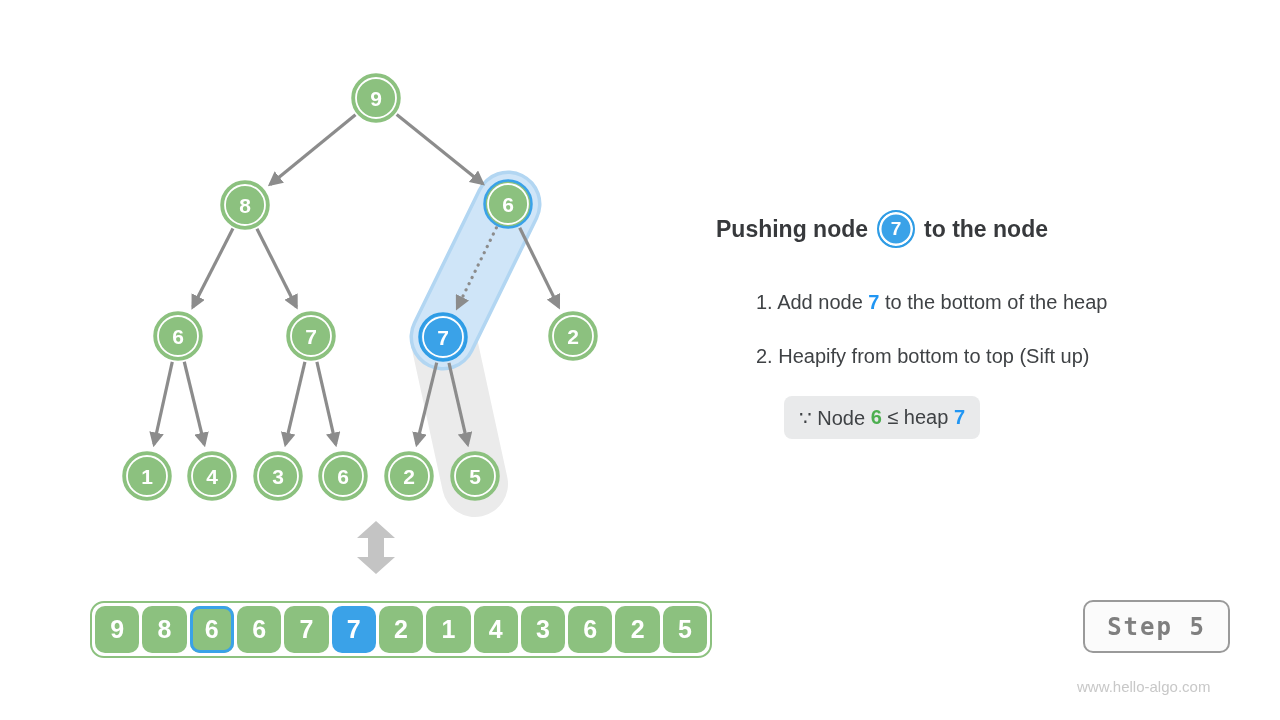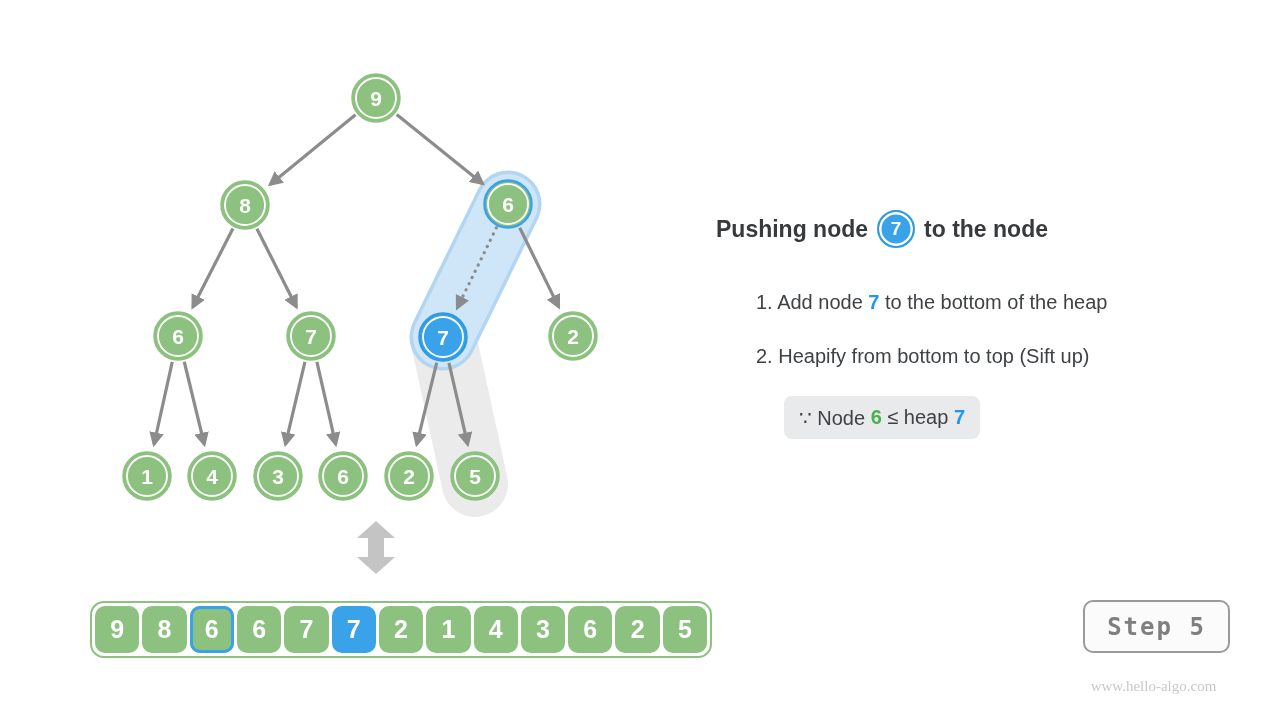--- a/index.html
+++ b/index.html
@@ -38,22 +38,22 @@
     font-size:25px;font-weight:bold;display:flex;align-items:center;justify-content:center;}
   .cell.border-hl{box-shadow:inset 0 0 0 3px var(--blue);}
   .cell.fill-hl{background:var(--blue);}
 
   
   .badge{position:absolute;left:1083px;top:600px;width:147px;height:53px;
     border:2px solid var(--badge_border);border-radius:10px;background:var(--badge_bg);
     display:flex;align-items:center;justify-content:center;
     font-family:"DejaVu Sans Mono",monospace;font-size:24px;font-weight:bold;
     letter-spacing:2px;color:var(--badge_text);}
-  .watermark{position:absolute;left:1077px;top:678px;width:153px;text-align:center;
-    font-family:Liberation Serif, serif;font-size:15px;color:var(--watermark);}
+  .watermark{position:absolute;left:1077px;top:678px;width:153px;text-align:left;
+    font-family:Liberation Sans, sans-serif;font-size:15px;color:var(--watermark);}
 </style>
 </head>
 <body>
 
 <div class="stage">
 
   <svg class="diagram" id="tree-svg" width="1280" height="720" viewBox="0 0 1280 720">
     <defs>
       <marker id="arrowhead" viewBox="0 0 10 10" refX="8" refY="5" markerWidth="4.6" markerHeight="4.6" orient="auto-start-reverse">
         <path d="M0,0 L10,5 L0,10 z" fill="#8C8C8C"></path>

